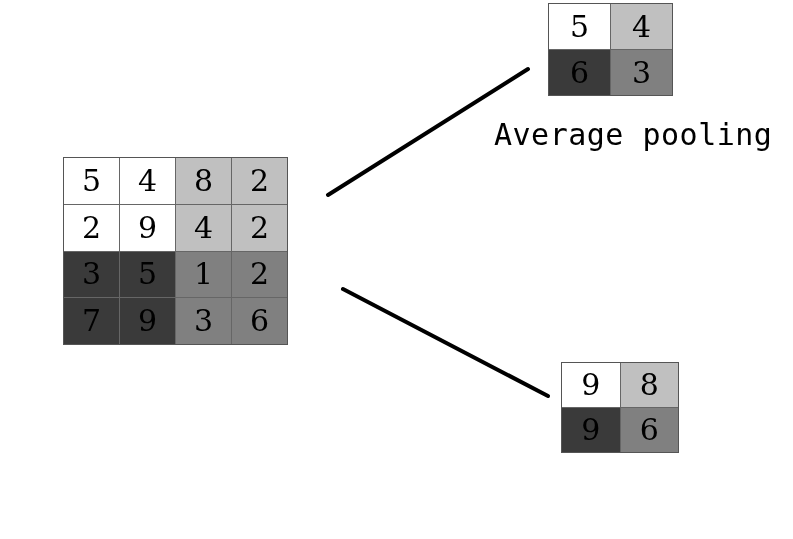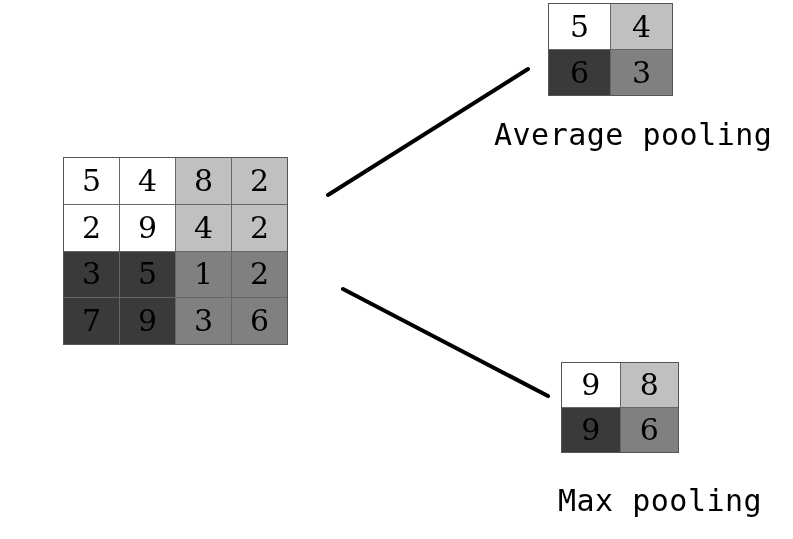--- a/index.html
+++ b/index.html
@@ -149,15 +149,14 @@
 
   <div class="caption" id="avg-caption">Average pooling</div>
 
   <div class="grid pool-grid" id="max-grid">
     <div class="cell shade-white">9</div>
     <div class="cell shade-light">8</div>
     <div class="cell shade-dark">9</div>
     <div class="cell shade-mid">6</div>
   </div>
 
-  <div class="caption" id="max-caption">Max pooling</div>
 
 </div>
 
 </body></html>

